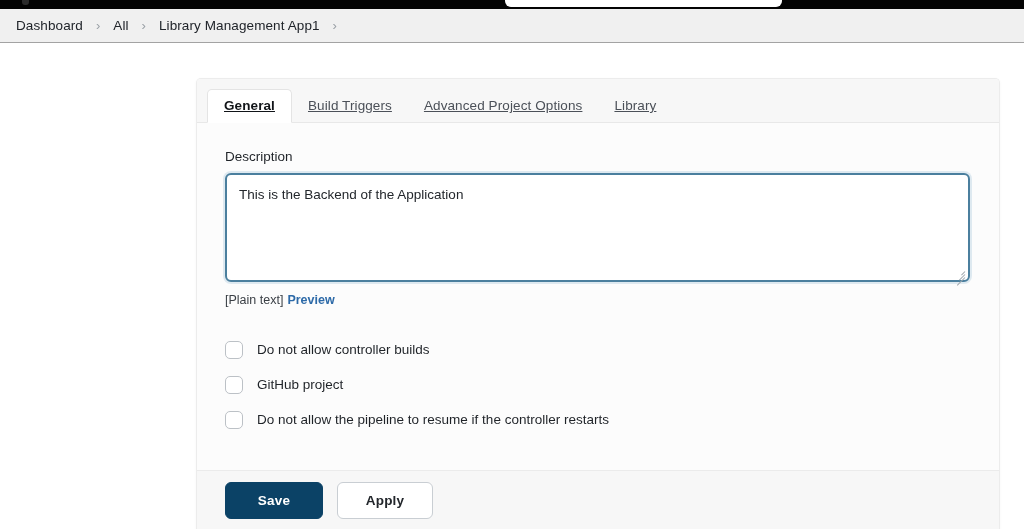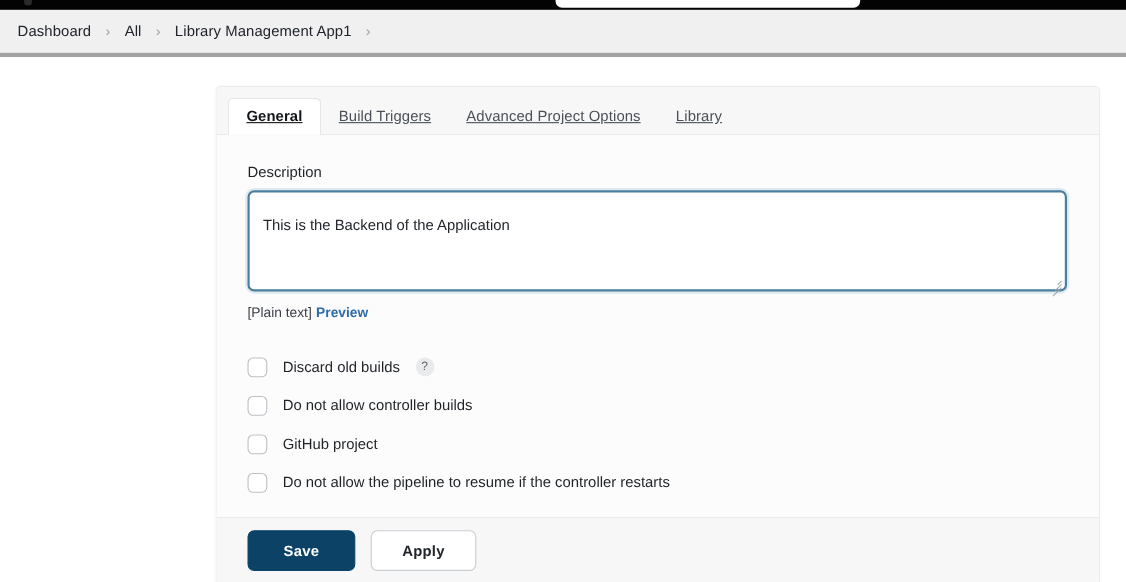--- a/index.html
+++ b/index.html
@@ -37,23 +37,23 @@
     height: 5px;
     background: #2b2b2b;
     border-radius: 0 0 3px 3px;
   }
 
   
   .breadcrumb-bar {
     position: absolute;
     top: 9px; left: 0;
     width: 1024px;
-    height: 43px;
+    height: 34px;
     background: #f0f0f0;
-    border-bottom: 4px solid #a3a3a3;
+    border-bottom: 1px solid #a3a3a3;
     display: flex;
     align-items: center;
     padding-left: 16px;
   }
   .crumb {
     font-size: 13.5px;
     color: #20242a;
     white-space: nowrap;
     letter-spacing: .1px;
   }
@@ -136,28 +136,28 @@
     margin-bottom: 9px;
     display: block;
   }
 
   .textarea-wrap {
     position: relative;
     width: 745px;
   }
   .desc-textarea {
     width: 745px;
-    height: 92px;
+    height: 109px;
     border: 2px solid #4b7f9e;
     border-radius: 6px;
     background: #ffffff;
     font-family: "Liberation Sans", sans-serif;
     font-size: 13.5px;
     color: #23272c;
-    padding: 21px 12px;
+    padding: 11px 12px;
     resize: none;
     outline: none;
     box-shadow: 0 0 0 2px rgba(120,170,200,.22);
     line-height: 1.35;
   }
   .resize-grip {
     position: absolute;
     right: 5px;
     bottom: 6px;
     width: 12px;
@@ -302,25 +302,20 @@
             <i></i>
         </span>
       </div>
 
       <div class="plaintext-row">
         <span>[Plain text]</span><span class="preview-link">Preview</span>
       </div>
 
       <div class="checkbox-list">
 
-        <div class="check-row">
-          <span class="checkbox"></span>
-          <span class="check-label">Discard old builds</span>
-          <span class="help-badge">?</span>
-        </div>
 
         <div class="check-row">
           <span class="checkbox"></span>
           <span class="check-label">Do not allow controller builds</span>
         </div>
 
         <div class="check-row">
           <span class="checkbox"></span>
           <span class="check-label">GitHub project</span>
         </div>

